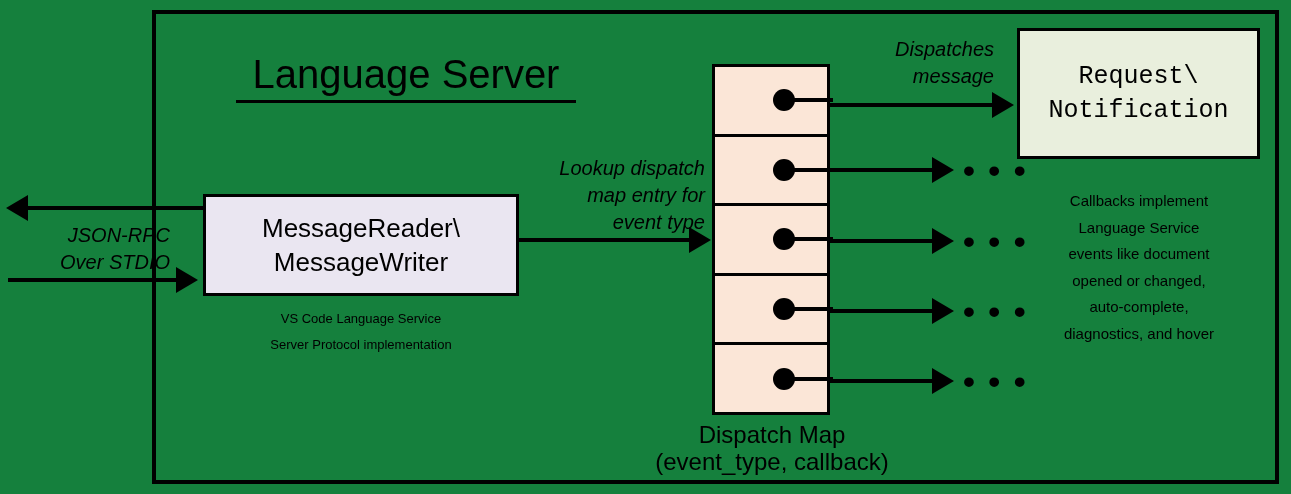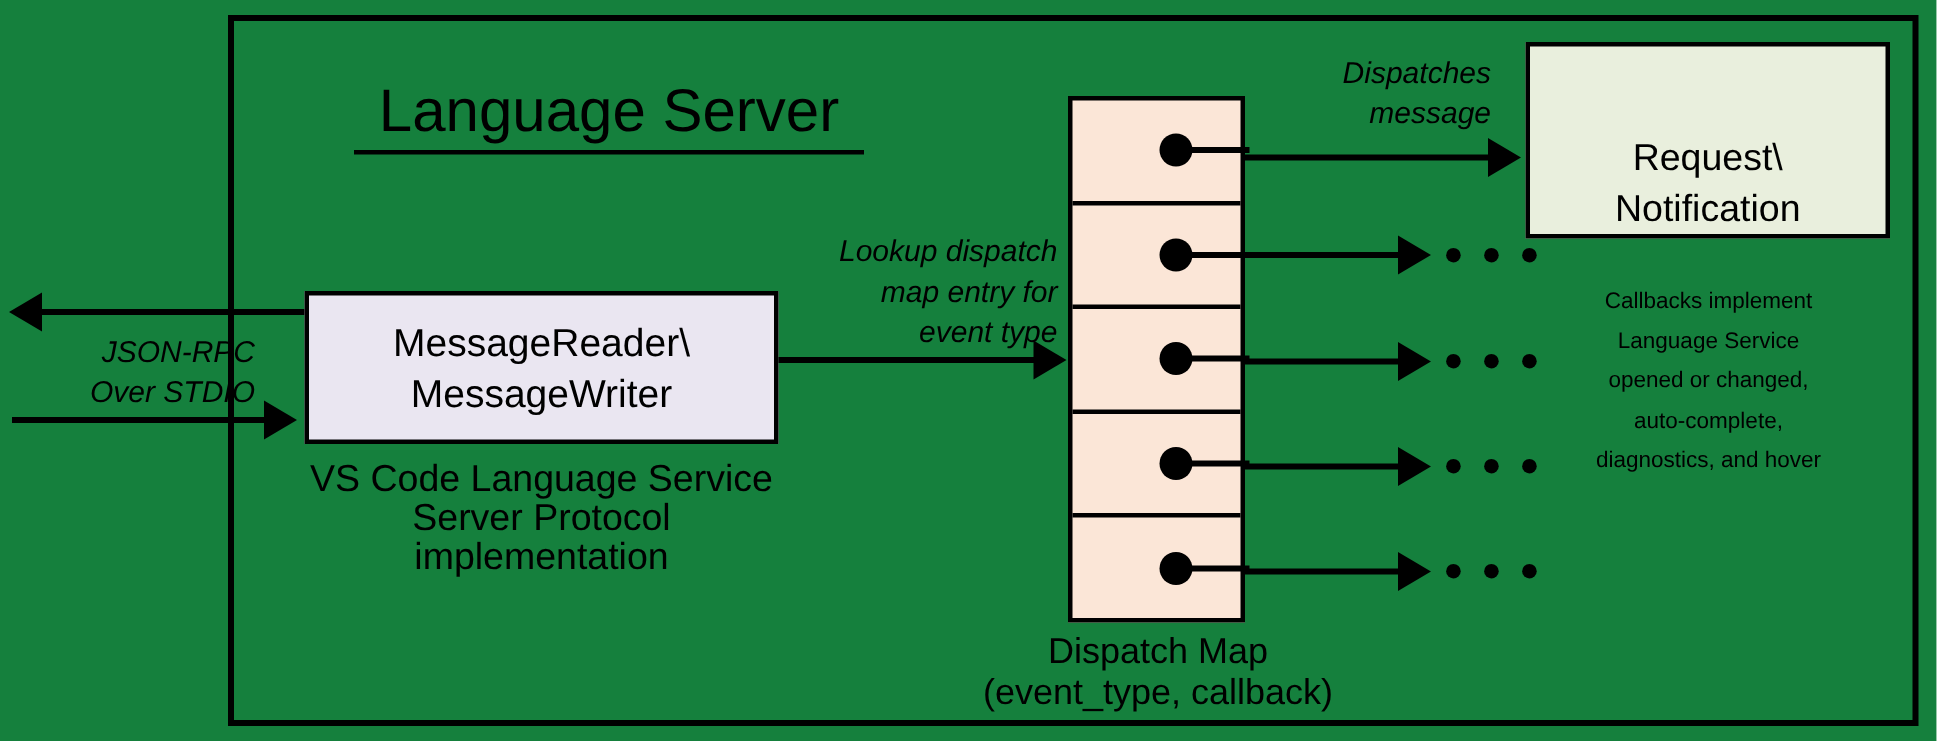--- a/index.html
+++ b/index.html
@@ -59,21 +59,21 @@
   }
   #reader-box .box-text {
     font-size: 26px;
     line-height: 34px;
     text-align: center;
   }
   #reader-caption {
     left: 193px;
     top: 306px;
     width: 336px;
-    font-size: 25px;
+    font-size: 13px;
     line-height: 26px;
     text-align: center;
   }
 
   
   #dispatch-map {
     left: 712px;
     top: 64px;
     width: 118px;
     height: 351px;
@@ -121,22 +121,23 @@
   
   #callback-box {
     left: 1017px;
     top: 28px;
     width: 243px;
     height: 131px;
     background: #E9EFDD;
     border: 3px solid #000;
     box-sizing: border-box;
     display: flex;
-    align-items: flex-end;
+    align-items: center;
     justify-content: center;
+    font-family: Liberation Mono, monospace;
   }
   #callback-box .box-text {
     font-size: 25px;
     line-height: 34px;
     text-align: center;
   }
   #callback-caption {
     left: 1008px;
     top: 188px;
     width: 262px;
@@ -286,18 +287,19 @@
 
   <div class="abs" id="callback-box">
     <div class="box-text">
       <div>Request\</div>
       <div>Notification</div>
     </div>
   </div>
   <div class="abs" id="callback-caption">
     <div>Callbacks implement</div>
     <div>Language Service</div>
+    <div>events like document</div>
     <div>opened or changed,</div>
     <div>auto-complete,</div>
     <div>diagnostics, and hover</div>
   </div>
 
 </div>
 
 </body></html>

